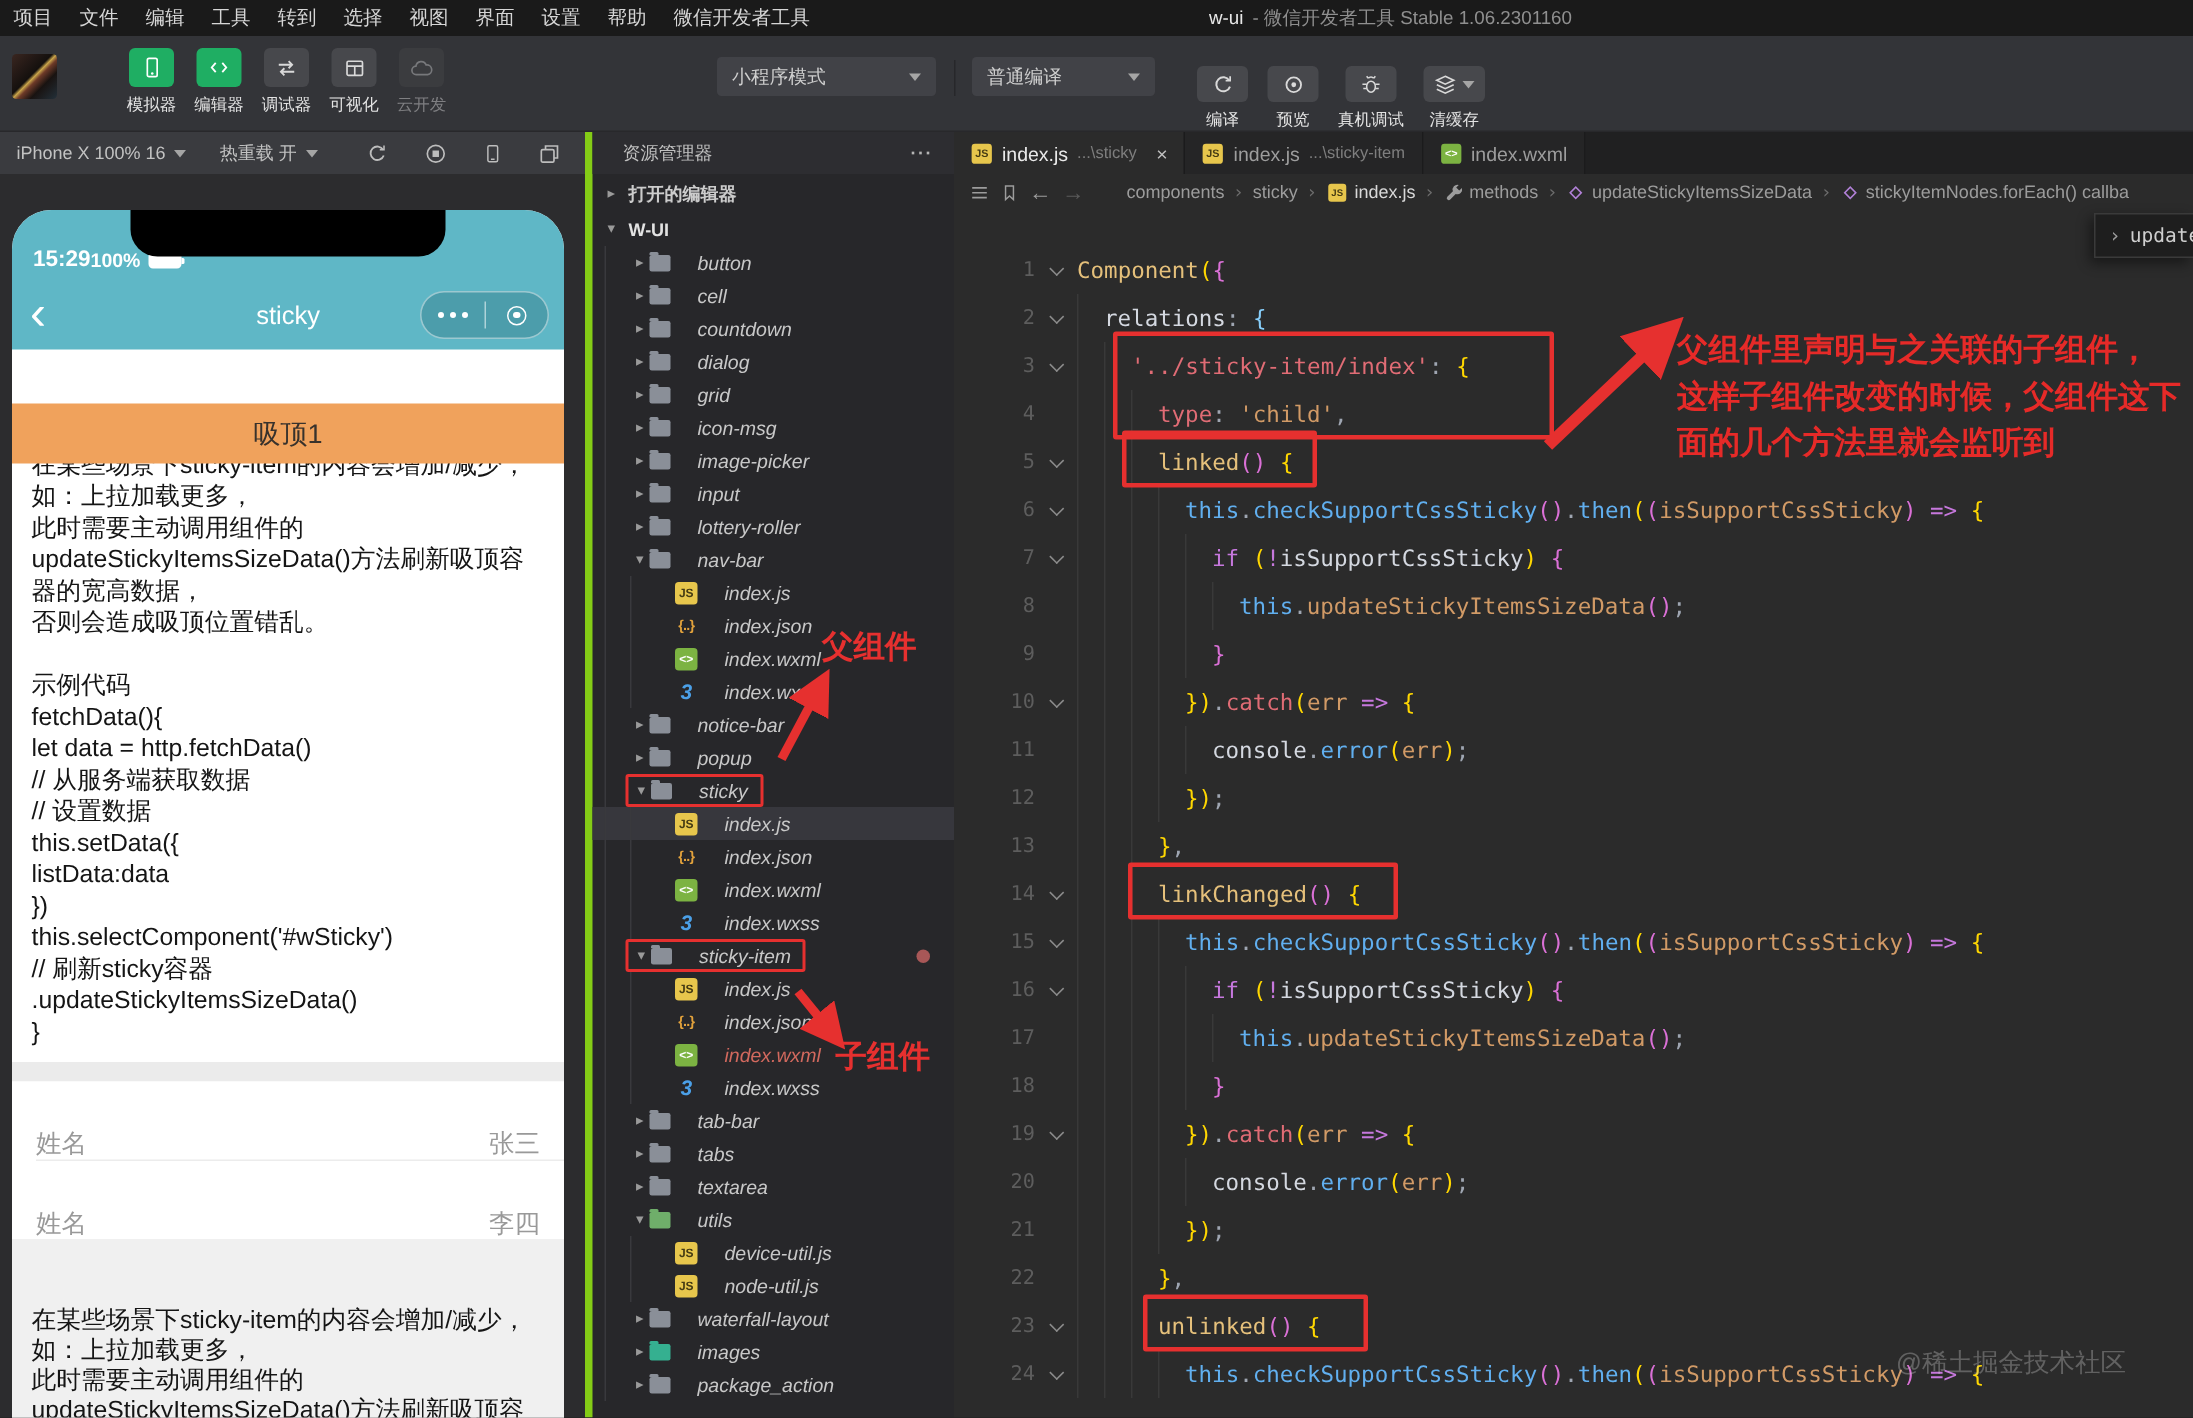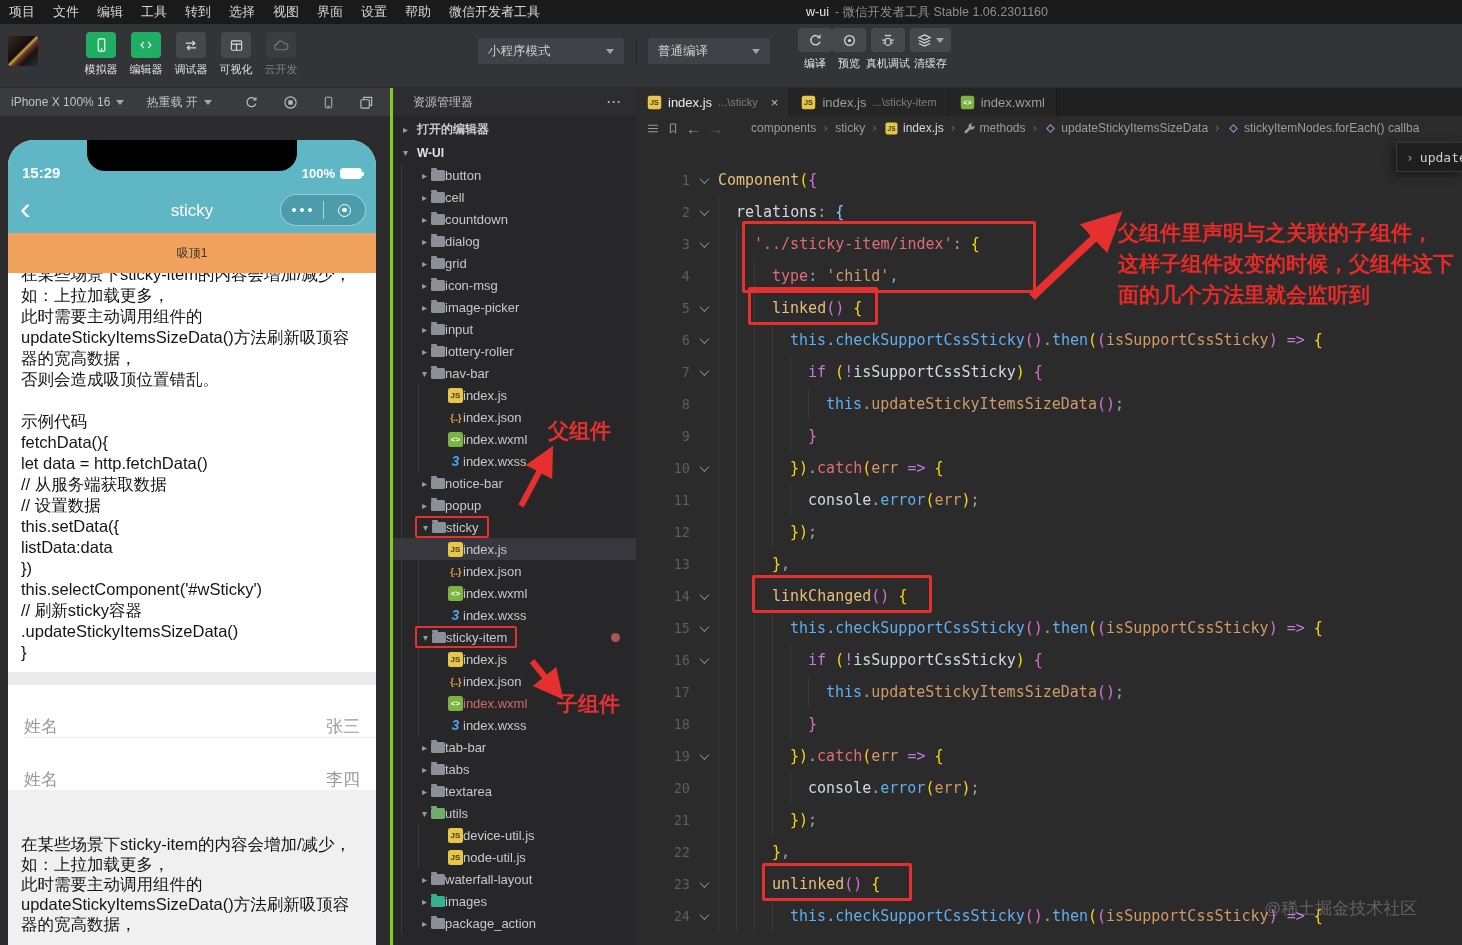--- a/index.html
+++ b/index.html
@@ -29,87 +29,87 @@
   .tool .tlabel { font-size:11px; color:#e3e3e3; white-space:nowrap; }
   .tool.disabled .tlabel { color:#7f7f82; }
   .select { position:absolute; top:14px; height:26px; background:#414247; border-radius:3px;
             color:#cfcfcf; font-size:12.5px; display:flex; align-items:center;
             justify-content:space-between; padding:0 10px; cursor:pointer; }
   #mode-select { left:478px; width:146px; }
   #compile-select { left:648px; width:122px; }
   .tb-divider { position:absolute; left:636px; top:16px; width:1px; height:24px; background:#27272a; }
   .caret { width:0; height:0; border-left:4px solid transparent; border-right:4px solid transparent;
            border-top:5px solid #a5a5a5; }
-  #toolbar-actions { position:absolute; left:798px; top:4px; display:flex; }
+  #toolbar-actions { position:absolute; left:798px; top:20px; display:flex; gap:13px; }
   .action { display:flex; flex-direction:column; align-items:center; gap:4px; cursor:pointer; }
   .action .aicon { min-width:34px; height:24px; border-radius:4px; background:#47484c; color:#d9d9d9;
                    display:flex; align-items:center; justify-content:center; padding:0 7px; gap:4px; }
   .action .alabel { font-size:11px; color:#e3e3e3; white-space:nowrap; }
 
   
   #sim-toolbar { position:absolute; left:0; top:88px; width:390px; height:28px; background:#3a3b3f;
                  display:flex; align-items:center; font-size:12px; color:#c2c2c2; z-index:4; }
   .sim-chip { display:flex; align-items:center; gap:6px; padding:0 11px; cursor:pointer; }
   #sim-icons { margin-left:auto; display:flex; gap:24px; padding-right:16px; color:#bdbdbd; }
   #sim-icons span { cursor:pointer; display:flex; }
   #sim-area { position:absolute; left:0; top:116px; width:390px; height:829px; background:#2c2c2e; }
   #phone { position:absolute; left:8px; top:24px; width:368px; height:806px; background:#fff;
            border-radius:26px 26px 0 0; overflow:hidden; }
   #notch { position:absolute; left:79px; top:0; width:210px; height:31px; background:#000;
            border-radius:0 0 18px 18px; z-index:8; }
   #statusbar { height:48px; background:#5fb7c6; position:relative; z-index:7; color:#fff;
-               display:flex; align-items:flex-end; justify-content:space-between; padding:0 14px 7px; }
+               display:flex; align-items:flex-end; justify-content:flex-start; padding:0 14px 7px; }
   #statusbar .time { font-size:15px; font-weight:bold; }
   .batt-group { display:flex; align-items:center; gap:5px; font-size:13px; font-weight:bold; }
   .batt { width:22px; height:11px; border:1px solid #fff; border-radius:3px; position:relative; background:#fff; }
   .batt::after { content:""; position:absolute; right:-3px; top:2.5px; width:2px; height:4px;
                  background:#fff; border-radius:0 1px 1px 0; }
   #navbar { height:45px; background:#5fb7c6; position:relative; z-index:7; display:flex; align-items:center; }
   #back-btn { color:#fff; font-size:32px; line-height:1; padding:0 12px; margin-top:-6px; cursor:pointer; }
   #nav-title { position:absolute; left:0; right:0; text-align:center; color:#fff; font-size:17px; }
   #capsule { position:absolute; right:10px; top:6px; width:86px; height:32px; border-radius:16px;
              background:rgba(30,90,102,.28); border:1px solid rgba(255,255,255,.45);
              display:flex; align-items:center; z-index:2; }
   .cap-half { flex:1; display:flex; align-items:center; justify-content:center; gap:3.5px; cursor:pointer; }
   .cap-dot { width:4.5px; height:4.5px; border-radius:50%; background:#fff; }
   .cap-div { width:1px; height:18px; background:rgba(255,255,255,.55); }
   .cap-target { width:13px; height:13px; border:1.8px solid #fff; border-radius:50%;
                 display:flex; align-items:center; justify-content:center; }
   .cap-target i { width:4.5px; height:4.5px; background:#fff; border-radius:50%; }
   #sticky-bar { height:40px; background:#f0a25c; position:relative; z-index:6; display:flex;
-                align-items:center; justify-content:center; font-size:12px; color:#38322c; }
+                align-items:center; justify-content:center; font-size:18px; color:#38322c;margin-top:36px; }
   #phone-body { position:relative; z-index:1; margin-top:-9px; padding:0 13px; font-size:16.5px;
                 line-height:21px; color:#151515; }
   #sample-block { margin-top:21px; }
   #gap-strip { height:13px; background:#ebebeb; margin:9px -13px 0; }
   #plist { margin:0 -13px; background:#fff; }
   .prow { height:52px; display:flex; align-items:flex-end; justify-content:space-between;
           padding:0 16px; font-size:17px; color:#999; cursor:pointer; }
   .prow-div { height:1px; background:#ececec; margin-left:16px; }
   #phone-footer { margin:0 -13px; background:#f0f0f0; padding:44px 13px 0; font-size:16.5px;
                   line-height:20px; color:#151515; height:170px; }
 
   
   #explorer { position:absolute; left:390px; top:88px; width:246px; height:857px;
-              background:#27272a; border-left:3px solid #84cc16; z-index:3; }
+              background:#27272a; border-left:5px solid #84cc16; z-index:3; }
   #explorer-header { height:28px; background:#2d2d31; display:flex; align-items:center;
                      justify-content:space-between; padding:0 14px 0 20px; font-size:12px; color:#c0c0c0; }
   #explorer-more { letter-spacing:1px; cursor:pointer; color:#b5b5b5; font-weight:bold; }
   #tree { position:absolute; top:30px; left:0; right:0; }
   .sect { height:23px; display:flex; align-items:center; gap:5px; padding-left:6px;
           font-size:12px; font-weight:bold; color:#cccccc; cursor:pointer; }
   .tree-row { height:22px; display:flex; align-items:center; font-size:13px; color:#c8c8c8;
               padding-left:8px; position:relative; cursor:pointer; }
   .tree-row.selected { background:#37373d; }
   .tr-inner { display:flex; align-items:center; height:22px; }
   .tr-inner.boxed { border:2px solid #e6302f; border-radius:2px; padding:0 8px 0 2px; margin-left:-3px; }
   .ind { flex:0 0 17px; height:22px; border-left:1px solid #39393d; }
   .arr { width:13px; flex:0 0 13px; font-size:10px; color:#9a9a9a; text-align:center;
          font-family:"DejaVu Sans",sans-serif; }
-  .fname { margin-left:0; white-space:nowrap; }
+  .fname { margin-left:18px; white-space:nowrap;font-style:italic; }
   .fname.modified { color:#d2695e; }
   .folder-ic { width:14px; height:11px; background:#8a8f98; border-radius:1.5px; position:relative; flex:0 0 14px; }
   .folder-ic::before { content:""; position:absolute; left:0; top:-2px; width:6px; height:2px;
                        background:inherit; border-radius:1px 1px 0 0; }
   .folder-ic.green { background:#6fae6a; } .folder-ic.teal { background:#35b090; }
   .chip { width:15px; height:15px; border-radius:2.5px; display:flex; align-items:center;
           justify-content:center; flex:0 0 15px; font-weight:bold; }
   .js-chip { background:#e7c64c; color:#463c14; font-size:8px; }
   .json-chip { background:none; color:#e2a23c; font-size:9.5px; letter-spacing:-.5px; }
   .wxml-chip { background:#7cb342; color:#fff; font-size:8px; }

